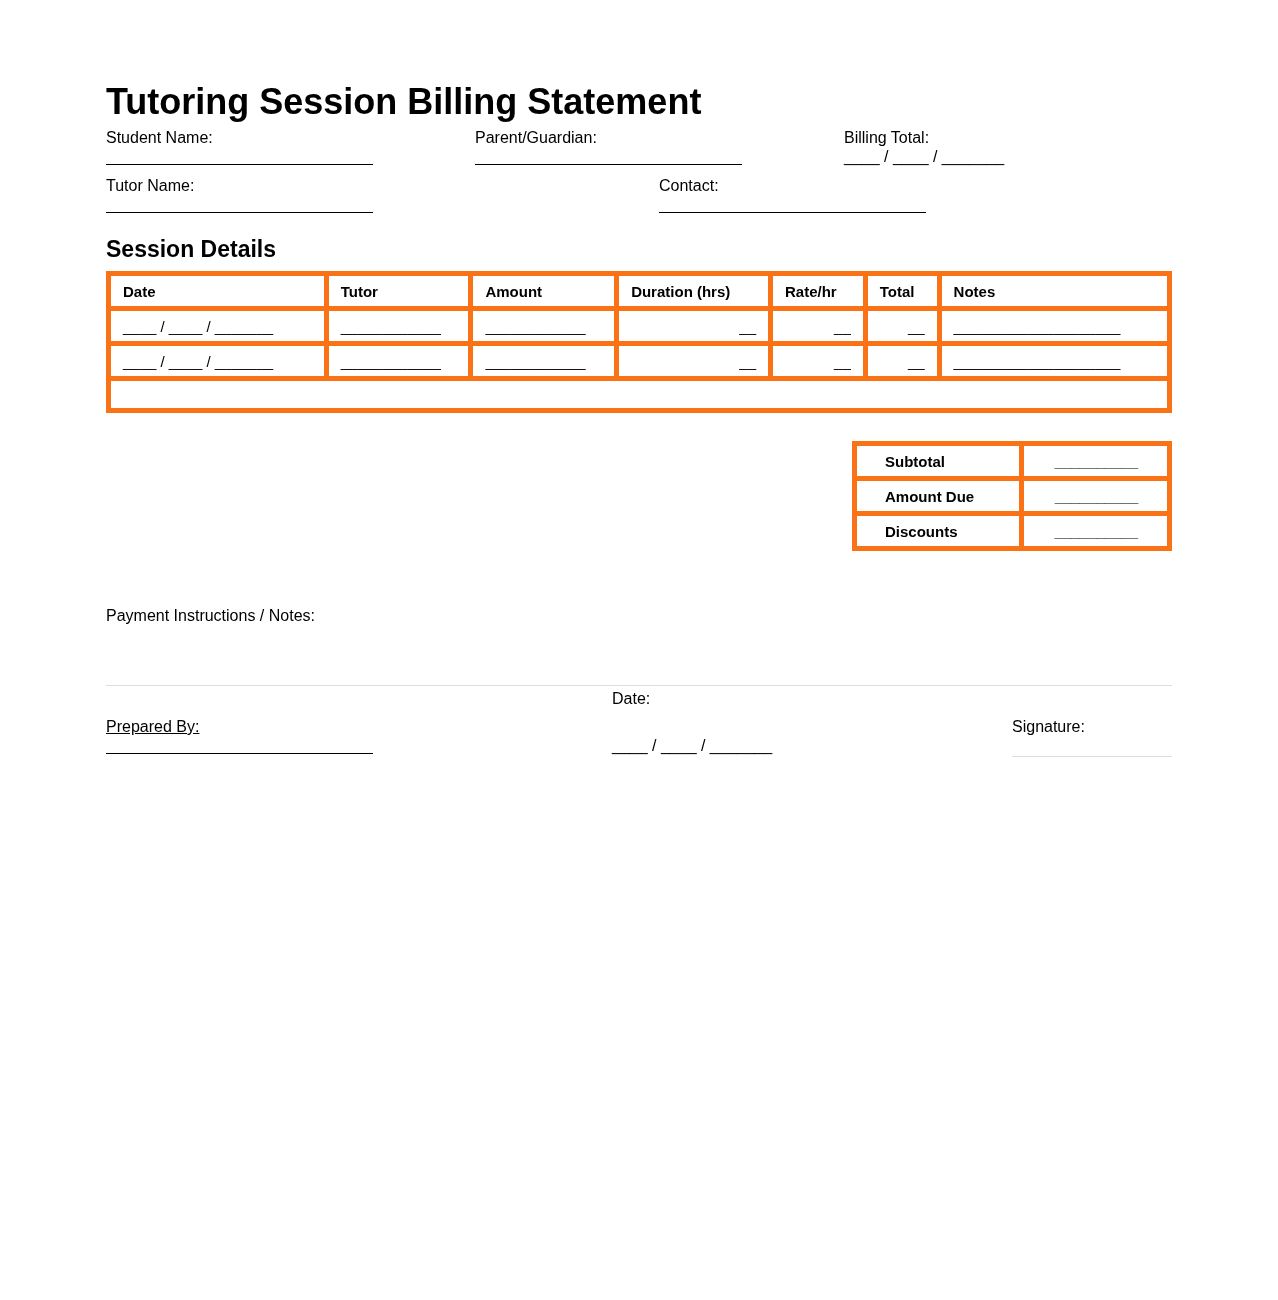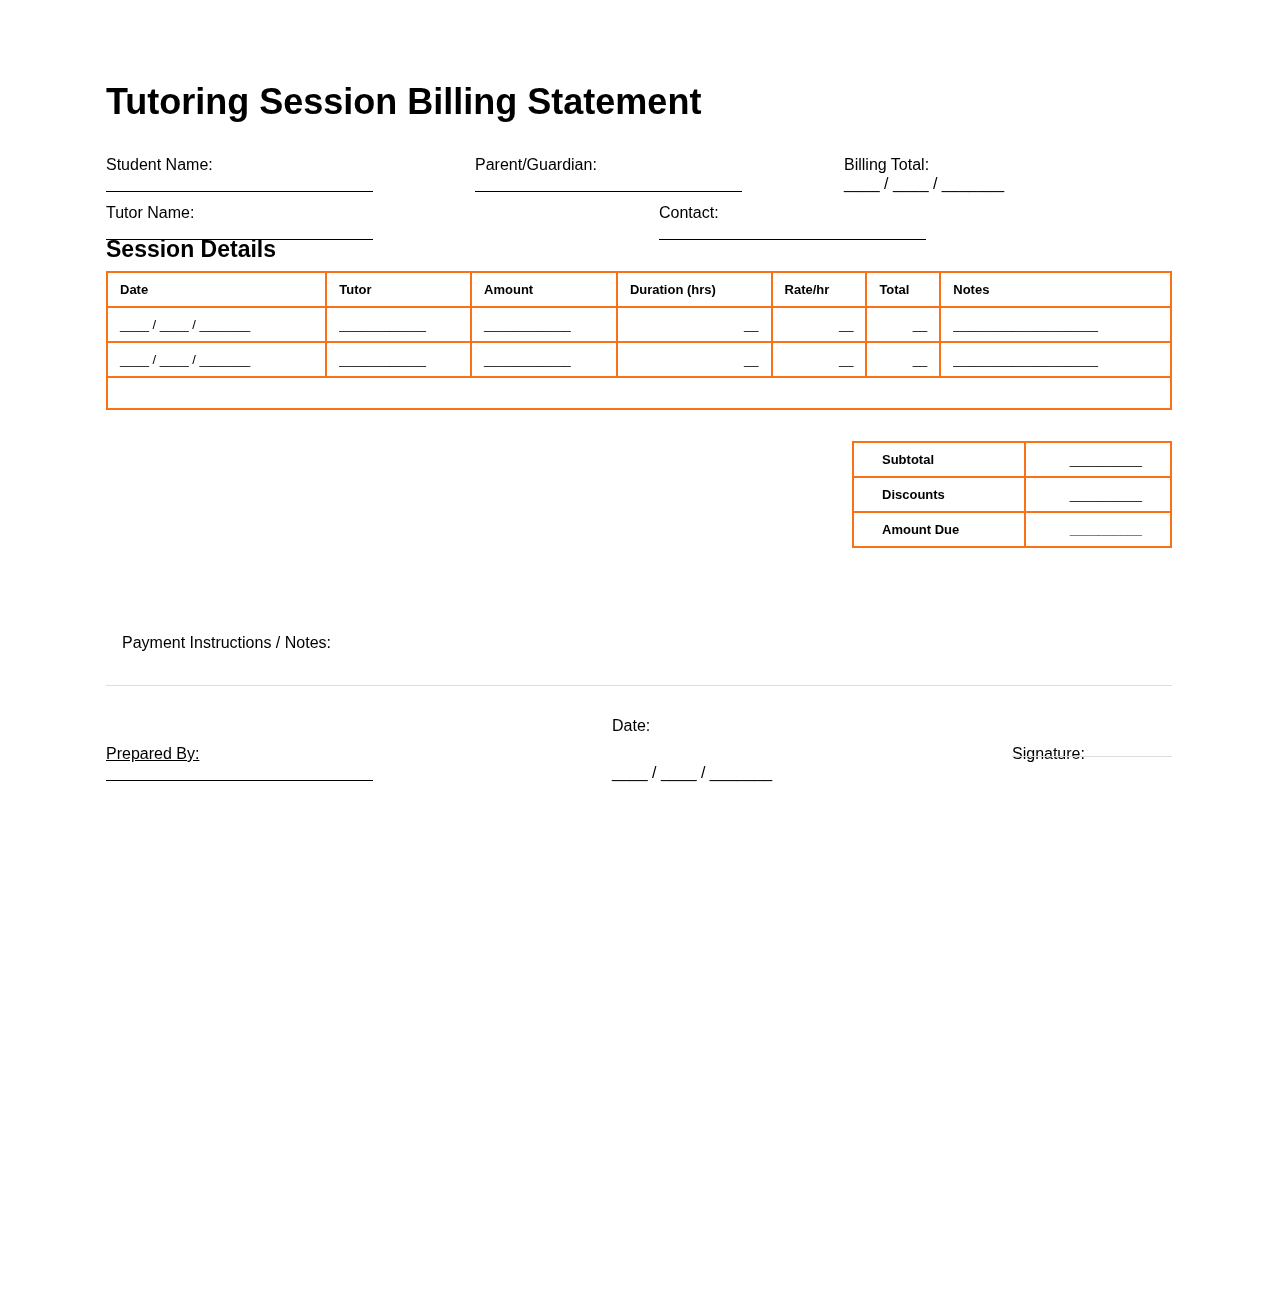--- a/index.html
+++ b/index.html
@@ -1,32 +1,32 @@
 <!DOCTYPE html>
 <html><head>
   <meta charset="utf-8">
   <style>
     * { box-sizing: border-box; margin: 0; padding: 0; }
     html, body { width: 1278px; height: 1300px; background: #ffffff; }
     body { font-family: "Liberation Sans", sans-serif; color: #000; position: relative; }
     .page { position: absolute; left: 106px; top: 0; width: 1066px; }
-    .abs { position: absolute; white-space: pre; margin-top: 27px; }
+    .abs { position: absolute; white-space: pre; }
     h1 { position: absolute; left: 0; top: 83px; font-size: 36px; font-weight: bold; line-height: 38px; white-space: nowrap; }
     .label { font-size: 16px; line-height: 18px; }
     .fill { font-size: 16px; line-height: 18px; letter-spacing: 0; }
     h2 { position: absolute; left: 0; top: 236px; font-size: 23px; font-weight: bold; line-height: 26px; white-space: nowrap; }
     table { border-collapse: collapse; position: absolute; }
-    td, th { border: 2px solid #f97316; font-size: 13px; }
+    td, th { border: 5px solid #f97316; font-size: 15px; }
     th { font-weight: bold; text-align: left; padding: 0 12px; height: 35px; }
     .sess td { height: 35px; padding: 0 12px; vertical-align: middle; }
     .sess td.num { text-align: right; }
     .sess tr.empty td { height: 32px; }
     .tot td { height: 35px; padding: 0 28px; }
     .tot td.lbl { font-weight: bold; width: 164px; }
-    .tot td.val { text-align: right; width: 140px; }
+    .tot td.val { text-align: right; width: 140px; font-style: italic; }
     .tot td.val.strong { font-weight: bold; }
     .hr { position: absolute; left: 0; width: 1066px; top: 685px; border-top: 1px solid #dddddd; }
     .sigline { position: absolute; left: 906px; top: 756px; width: 160px; border-top: 1px solid #dddddd; }
   </style>
 </head>
 <body>
 
 <div class="page">
 
   <h1>Tutoring Session Billing Statement</h1>
@@ -92,31 +92,31 @@
   </tbody>
     </table>
 
   <table class="tot" style="left:746px;top:441px;width:320px;">
     <tbody>
         <tr>
       <td class="lbl">Subtotal</td>
       <td class="val">__________</td>
     </tr>
     <tr>
+      <td class="lbl">Amount Due</td>
+      <td class="val strong">__________</td>
+    </tr>
+    <tr>
       <td class="lbl">Discounts</td>
       <td class="val">__________</td>
-    </tr>
-    <tr>
-      <td class="lbl">Amount Due</td>
-      <td class="val strong">__________</td>
     </tr>
   </tbody>
     </table>
 
-  <div class="abs label" style="left:16px;top:607px;">Payment Instructions / Notes:</div>
+  <div class="abs label" style="left:0;top:607px;">Payment Instructions / Notes:</div>
   <div class="abs" style="left:0;top:630px;width:1066px;height:50px;"></div>
 
   <div class="hr"></div>
 
   <div class="abs label" style="left:0;top:718px;text-decoration:underline;">Prepared By:</div>
   <div class="abs fill" style="left:0;top:737px;width:267px;border-bottom:1px solid #000;height:17px;"></div>
 
   <div class="abs label" style="left:506px;top:690px;text-align:center;">Date:</div>
   <div class="abs fill" style="left:506px;top:737px;">____ / ____ / _______</div>
 

